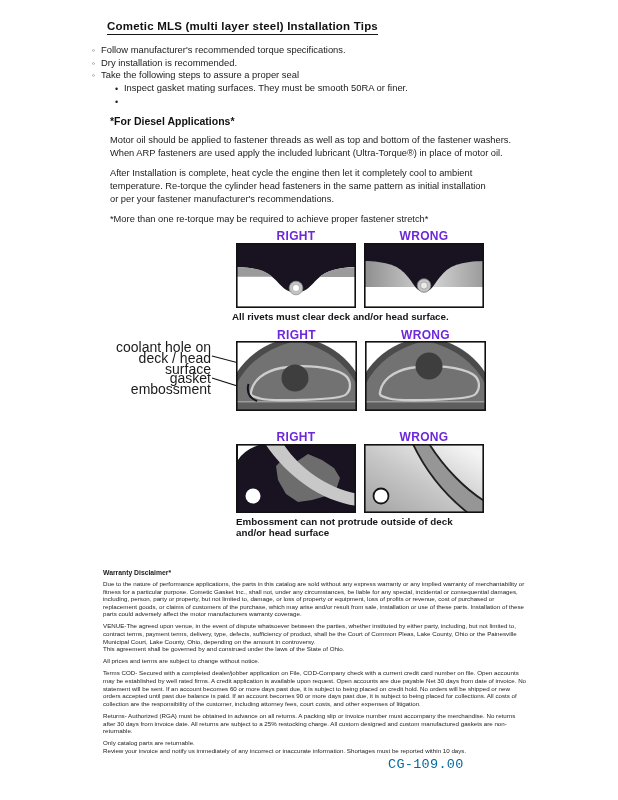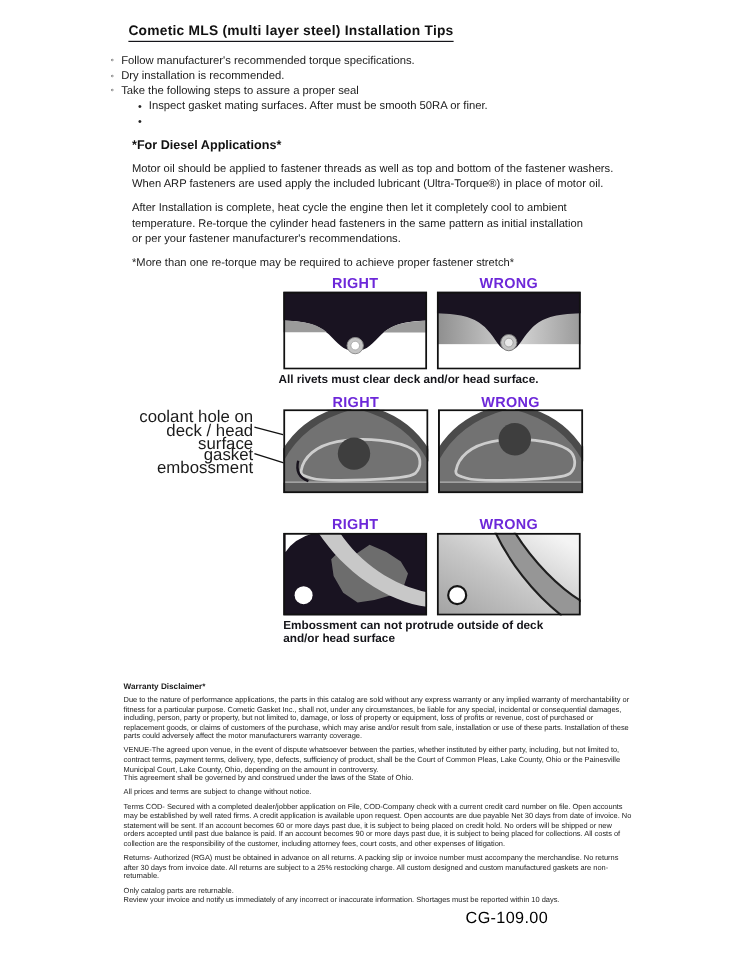--- a/index.html
+++ b/index.html
@@ -25,21 +25,21 @@
   .diesel p{margin:0 0 7px 0;font-size:9.3px;line-height:13px;white-space:pre-line;}
   
   .rw{width:120px;text-align:center;font-size:12px;font-weight:bold;color:#6d28d9;letter-spacing:.3px;}
   .cap{font-size:9.8px;font-weight:bold;color:#15151a;line-height:11px;white-space:pre-line;}
   .fig{display:block;}
   .ann{width:100px;text-align:right;font-size:14px;line-height:11px;color:#1b1b1b;white-space:pre-line;}
   
   .legal{left:103px;top:569px;width:424px;color:#1c1c1c;}
   .legal h3{margin:0 0 4px 0;font-size:6.8px;font-weight:bold;}
   .legal p{margin:0 0 4.5px 0;font-size:6.2px;line-height:7.6px;white-space:pre-line;}
-  .pagecode{left:388px;top:757px;font-size:13.5px;color:#000000;letter-spacing:.3px;}
+  .pagecode{left:388px;top:757px;font-size:13.5px;color:#0369a1;letter-spacing:.3px;font-family:Liberation Mono, monospace;}
 </style>
 </head>
 <body>
 
 <div class="page">
 
   <h1 class="abs title">Cometic MLS (multi layer steel) Installation Tips</h1>
 
   <div class="abs tips">
     <div class="brow">
@@ -49,21 +49,21 @@
     <div class="brow">
       <span class="bmark">◦</span>
       <span>Dry installation is recommended.</span>
     </div>
     <div class="brow">
       <span class="bmark">◦</span>
       <span>Take the following steps to assure a proper seal</span>
     </div>
     <div class="brow sub">
       <span class="bmark">•</span>
-      <span>Inspect gasket mating surfaces.  After must be smooth 50RA or finer.</span>
+      <span>Inspect gasket mating surfaces.  They must be smooth 50RA or finer.</span>
     </div>
     <div class="brow sub">
       <span class="bmark">•</span>
     </div>
   </div>
 
   <div class="abs diesel">
     <h2>*For Diesel Applications*</h2>
     <p>Motor oil should be applied to fastener threads as well as top and bottom of the fastener washers.
 When ARP fasteners are used apply the included lubricant (Ultra-Torque®) in place of motor oil.</p>

